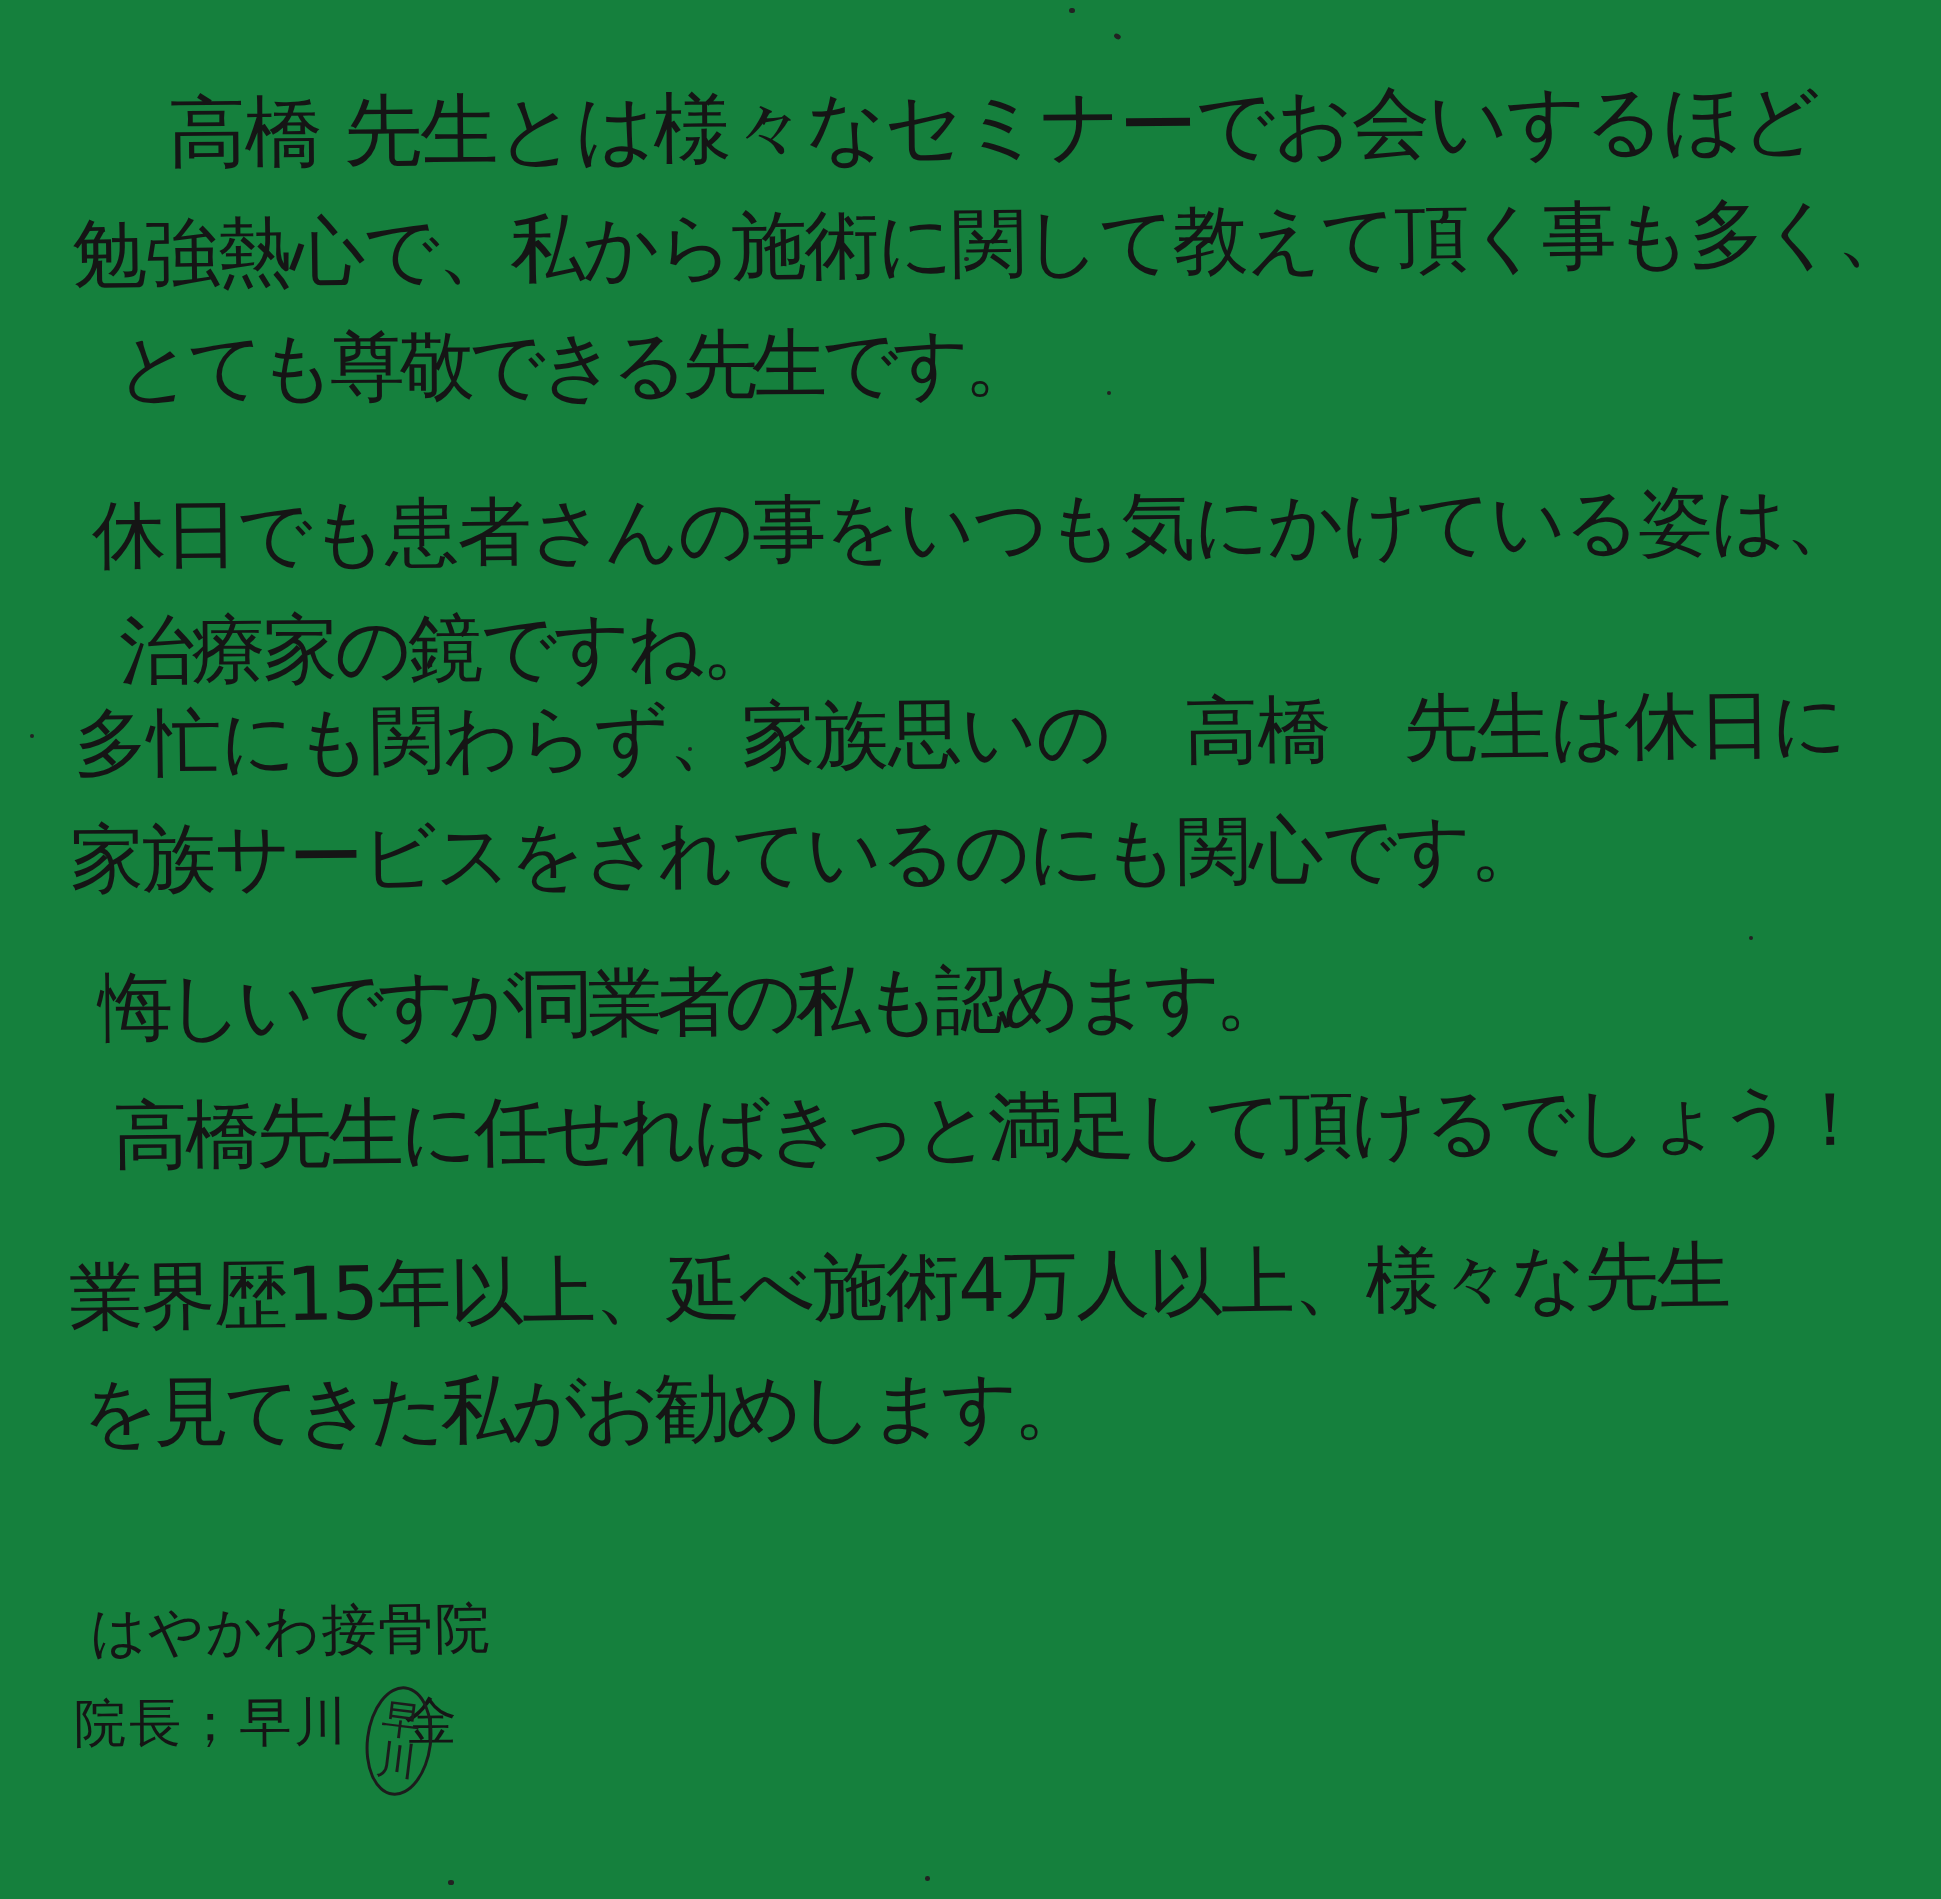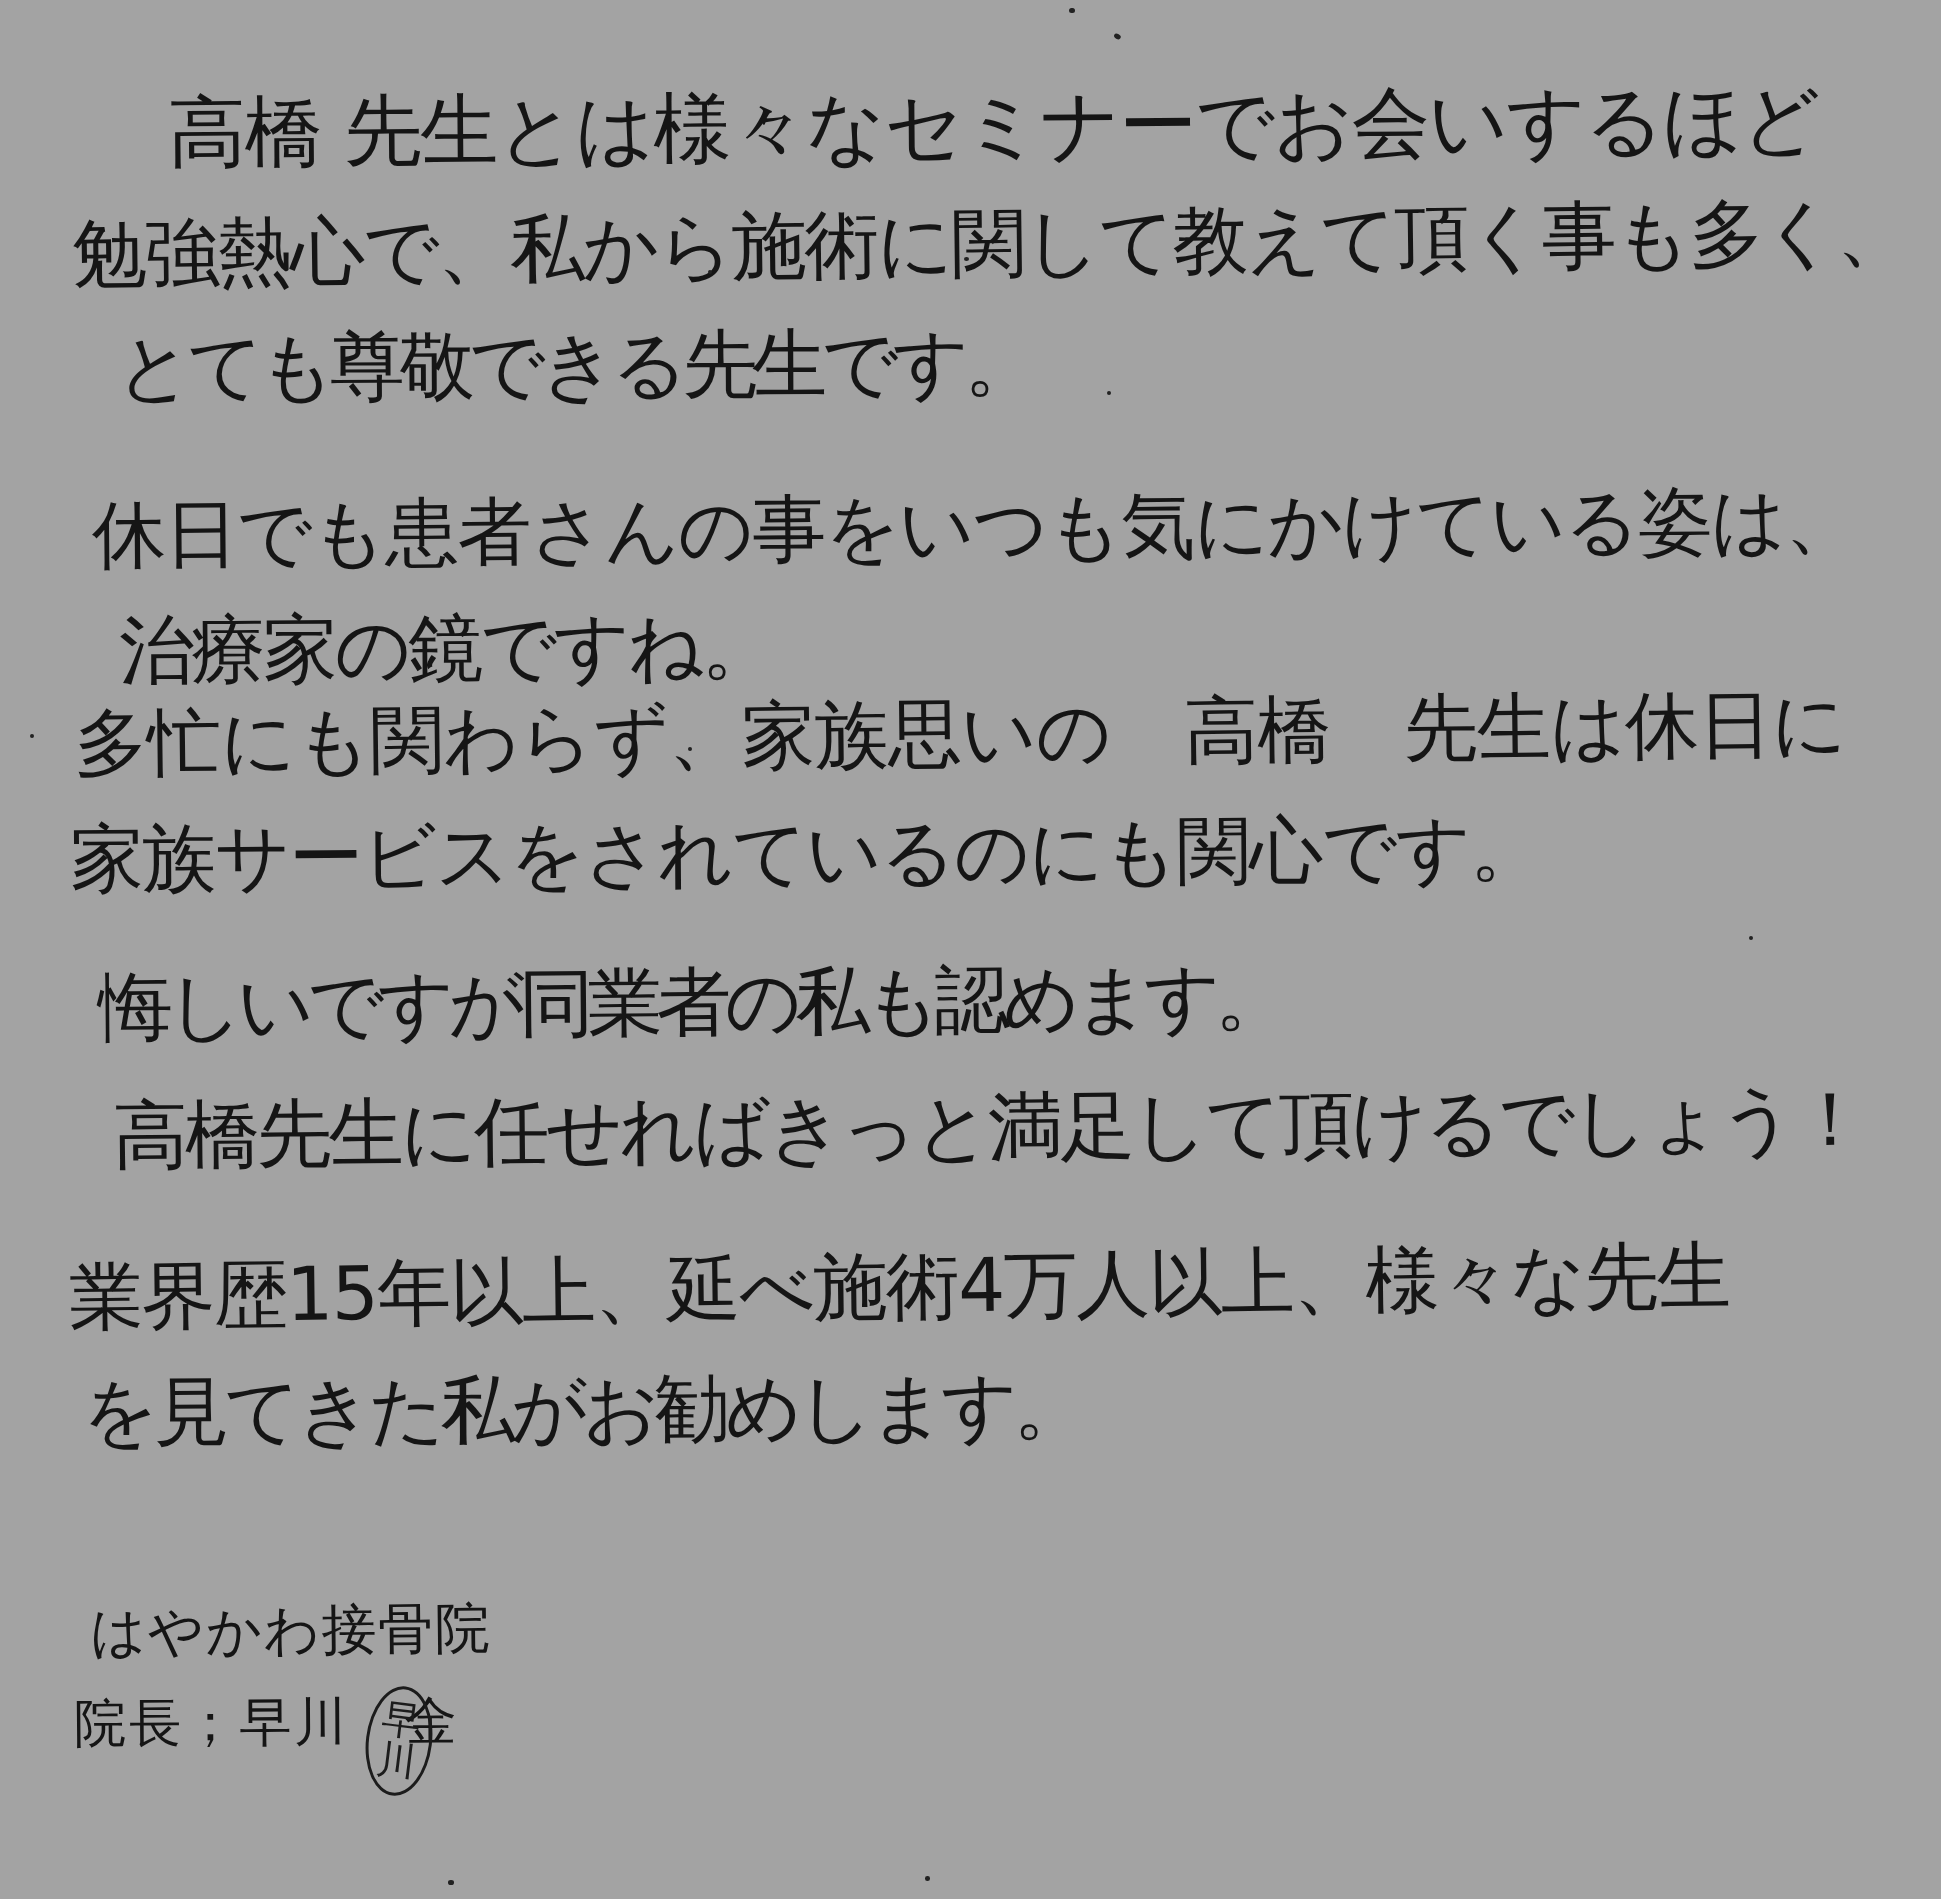--- a/index.html
+++ b/index.html
@@ -4,21 +4,21 @@
 <style>
   html, body {
     margin: 0;
     padding: 0;
     background: #ffffff;
   }
   .page {
     position: relative;
     width: 1941px;
     height: 1899px;
-    background: #a3a3a3;
+    background: #15803d;
     overflow: hidden;
     font-family: "DejaVu Sans", sans-serif;
     color: #151515;
   }
   .line {
     position: absolute;
     white-space: nowrap;
     color: #151515;
     line-height: 1.25;
     font-weight: 500;

